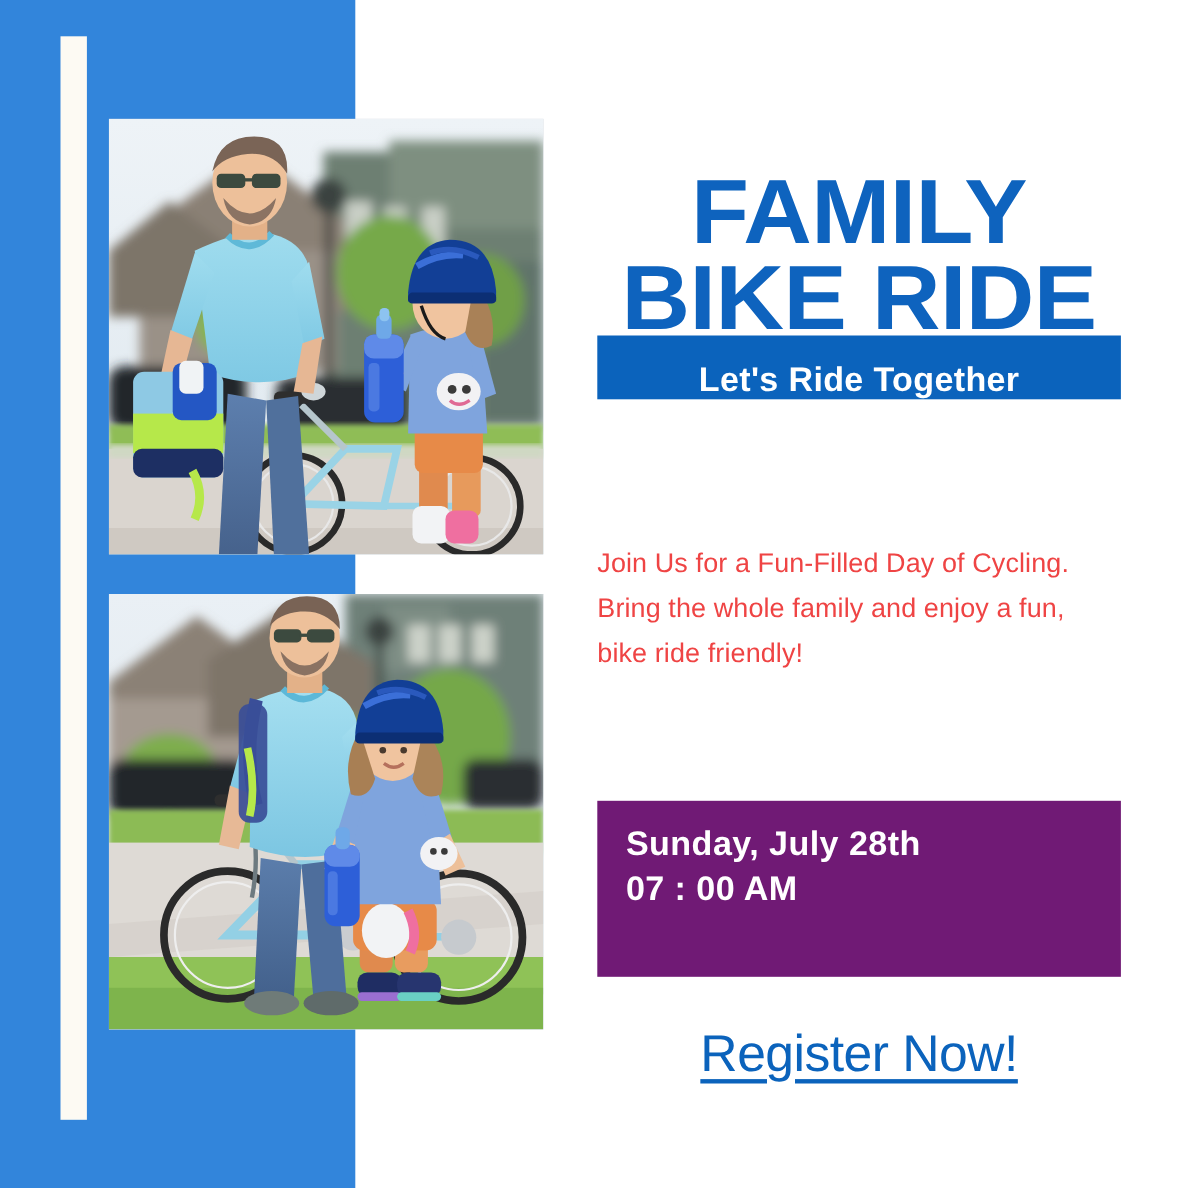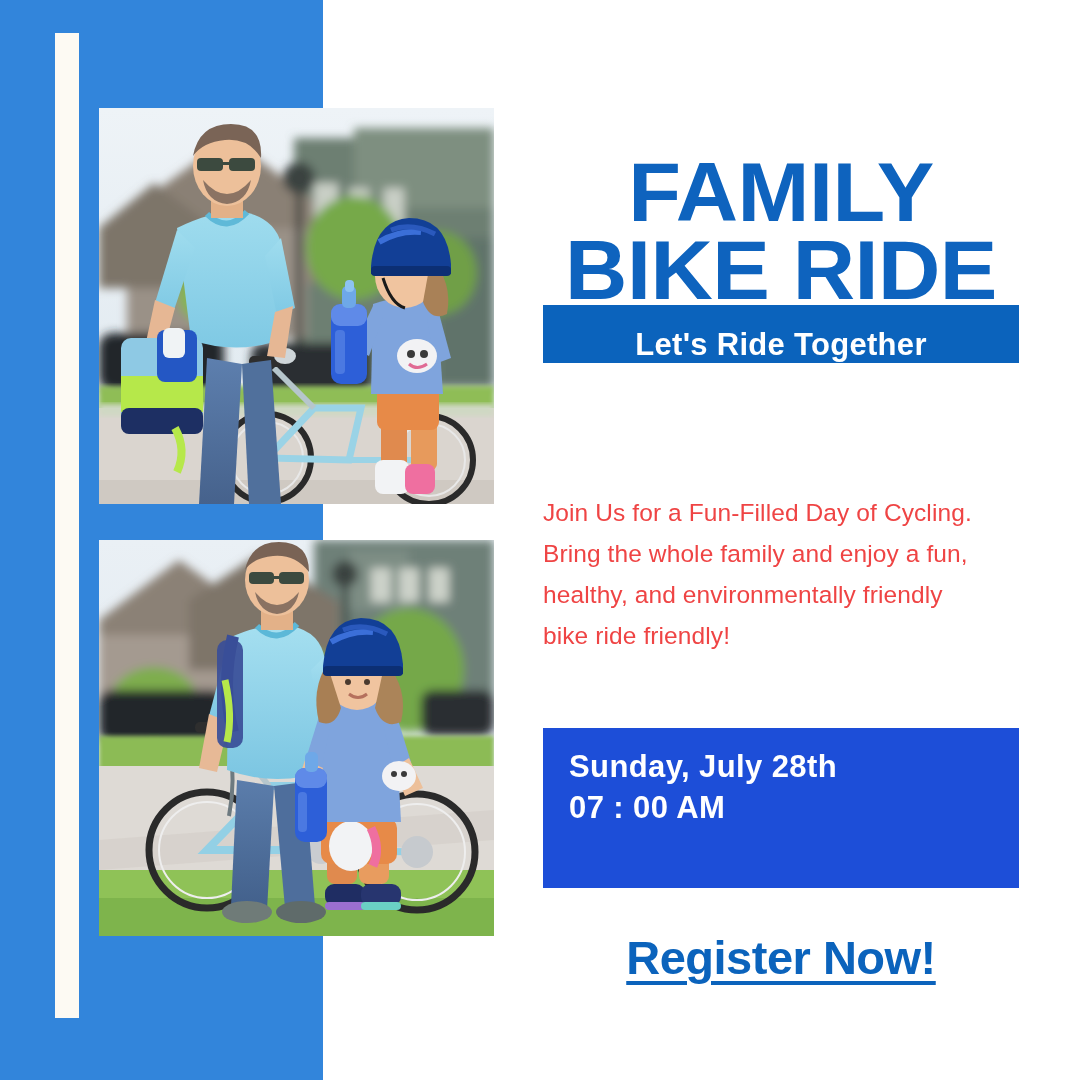--- a/index.html
+++ b/index.html
@@ -31,26 +31,26 @@
     background:#0B63BC;display:flex;align-items:flex-end;justify-content:center;}
   .banner-text{font-family:"Liberation Sans",sans-serif;font-weight:bold;
     font-size:31px;color:#ffffff;letter-spacing:0.3px;}
 
   .body-text{position:absolute;left:0;top:492px;width:476px;
     font-family:"Liberation Sans",sans-serif;font-weight:normal;
     font-size:24.5px;line-height:41px;color:#ef4444;letter-spacing:0.1px;}
   .body-text p{margin:0;}
 
   .details{position:absolute;left:0;top:728px;width:476px;height:160px;
-    background:#1d4ed8;padding:18px 0 0 26px;box-sizing:border-box;}
+    background:#701a75;padding:18px 0 0 26px;box-sizing:border-box;}
   .details div{font-family:"Liberation Sans",sans-serif;font-weight:bold;
     font-size:31px;line-height:41px;color:#ffffff;letter-spacing:0.4px;}
 
   .cta{position:absolute;left:0;top:930px;width:476px;text-align:center;}
-  .cta-link{font-family:"Liberation Sans",sans-serif;font-weight:bold;
+  .cta-link{font-family:"Liberation Sans",sans-serif;font-weight:normal;
     font-size:47px;color:#0B63BC;text-decoration:underline;
     text-underline-offset:7px;text-decoration-thickness:4px;letter-spacing:-0.5px;}
 </style>
 </head>
 <body>
 
 <div class="poster">
 
   <div class="left-panel">
     <div class="cream-stripe"></div>
@@ -332,21 +332,20 @@
       <span class="l2">BIKE RIDE</span>
     </h1>
 
     <div class="banner">
       <span class="banner-text">Let's Ride Together</span>
     </div>
 
     <div class="body-text">
       <p>Join Us for a Fun-Filled Day of Cycling.</p>
       <p>Bring the whole family and enjoy a fun,</p>
-      <p>healthy, and environmentally friendly</p>
       <p>bike ride friendly!</p>
     </div>
 
     <div class="details">
       <div>Sunday, July 28th</div>
       <div>07 :  00 AM</div>
     </div>
 
     <div class="cta">
       <a href="#" class="cta-link">Register Now!</a>

